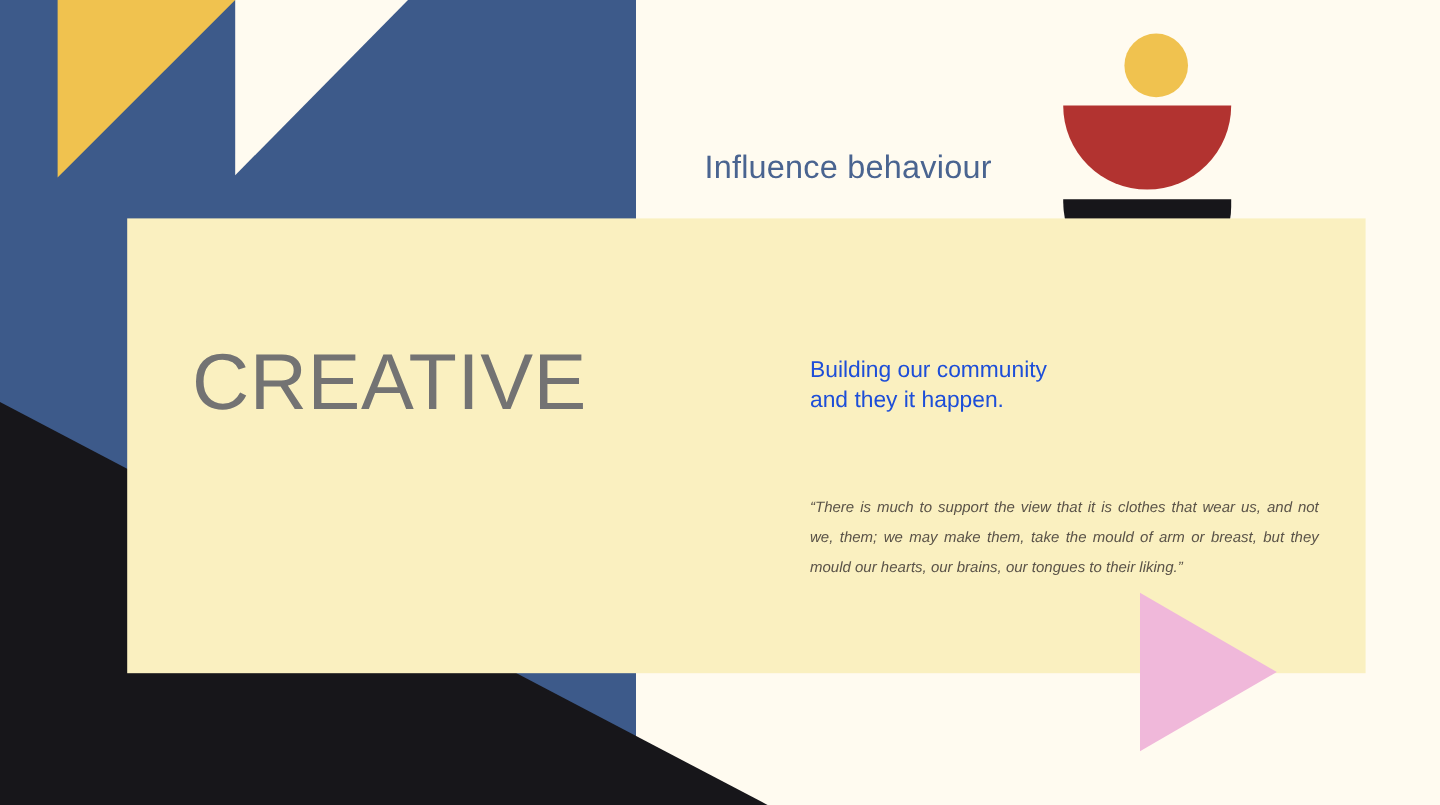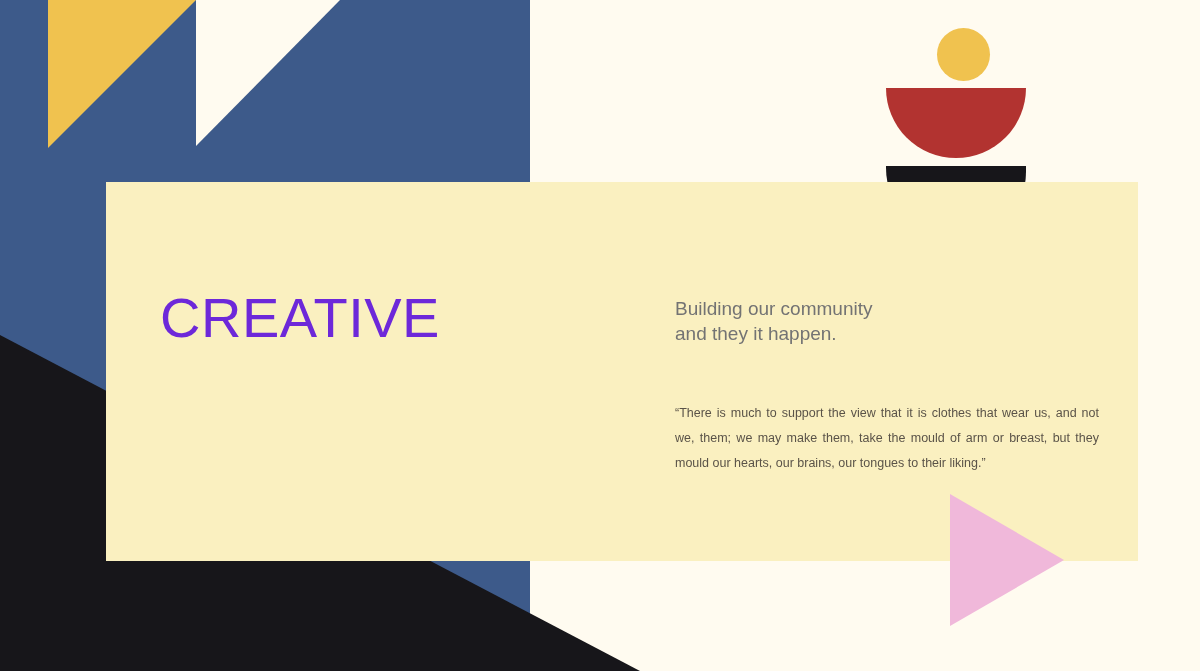--- a/index.html
+++ b/index.html
@@ -44,50 +44,51 @@
     color: #4A6490;
     letter-spacing: 0.2px;
     white-space: nowrap;
   }
 
   #headline {
     position: absolute;
     left: 160px;
     top: 282px;
     width: 470px;
-    color: #6d28d9;
-    font-size: 56px;
+    color: #737373;
+    font-size: 66px;
     line-height: 72px;
     font-weight: 300;
     letter-spacing: 0.5px;
   }
   #headline .hl-line { display: block; white-space: nowrap; }
 
   #subtitle {
     position: absolute;
     left: 675px;
     top: 296px;
     width: 420px;
-    color: #737373;
+    color: #1d4ed8;
     font-size: 19px;
     line-height: 25px;
     font-weight: 400;
   }
   #subtitle .sub-line { display: block; }
 
   #quote {
     position: absolute;
     left: 675px;
-    top: 388px;
+    top: 398px;
     width: 424px;
     color: #5A5348;
     font-size: 12.5px;
     line-height: 25px;
     font-weight: 400;
     text-align: justify;
+    font-style: italic;
   }
 
   
   #ornament {
     position: absolute;
     left: 886px;
     top: 28px;
     width: 140px;
     height: 212px;
   }
@@ -150,20 +151,21 @@
 
     <polygon points="0,335 0,671 640,671" fill="#17161A"></polygon>
   </svg>
 
   <div id="ornament">
     <div id="orn-circle"></div>
     <div id="orn-half-red"></div>
     <div id="orn-half-black"></div>
   </div>
 
+  <div id="eyebrow">Influence behaviour</div>
 
   <div id="panel"></div>
 
   <div id="headline">
     <span class="hl-line">CREATIVE</span>
   </div>
 
   <div id="subtitle">
     <span class="sub-line">Building our community</span>
     <span class="sub-line">and they it happen.</span>

